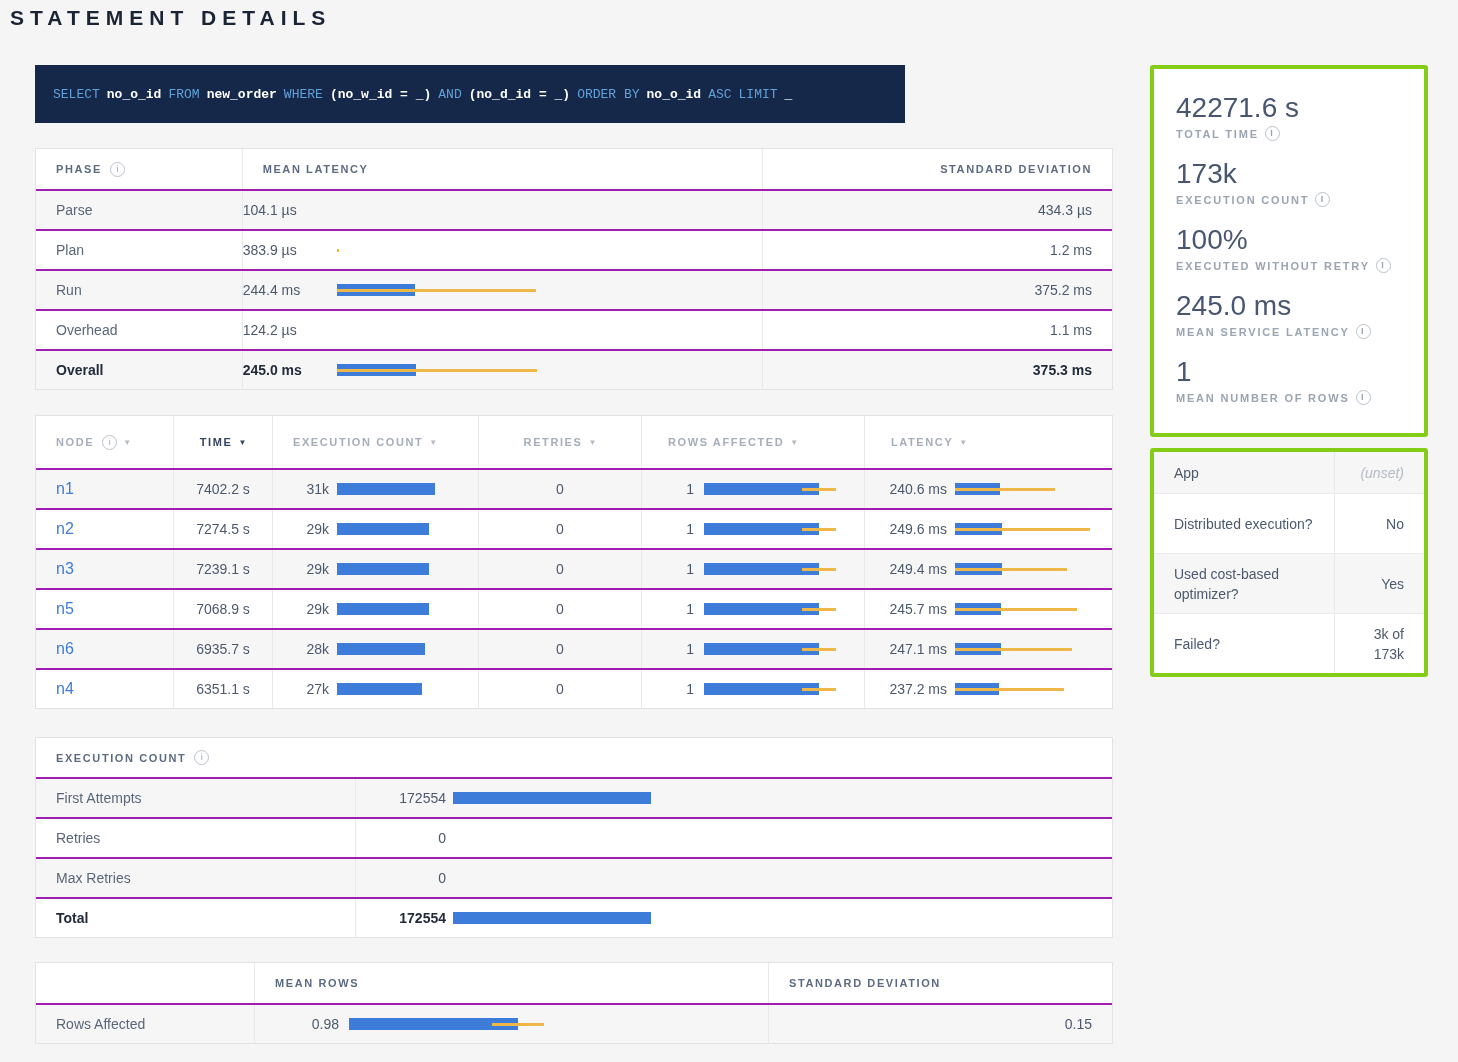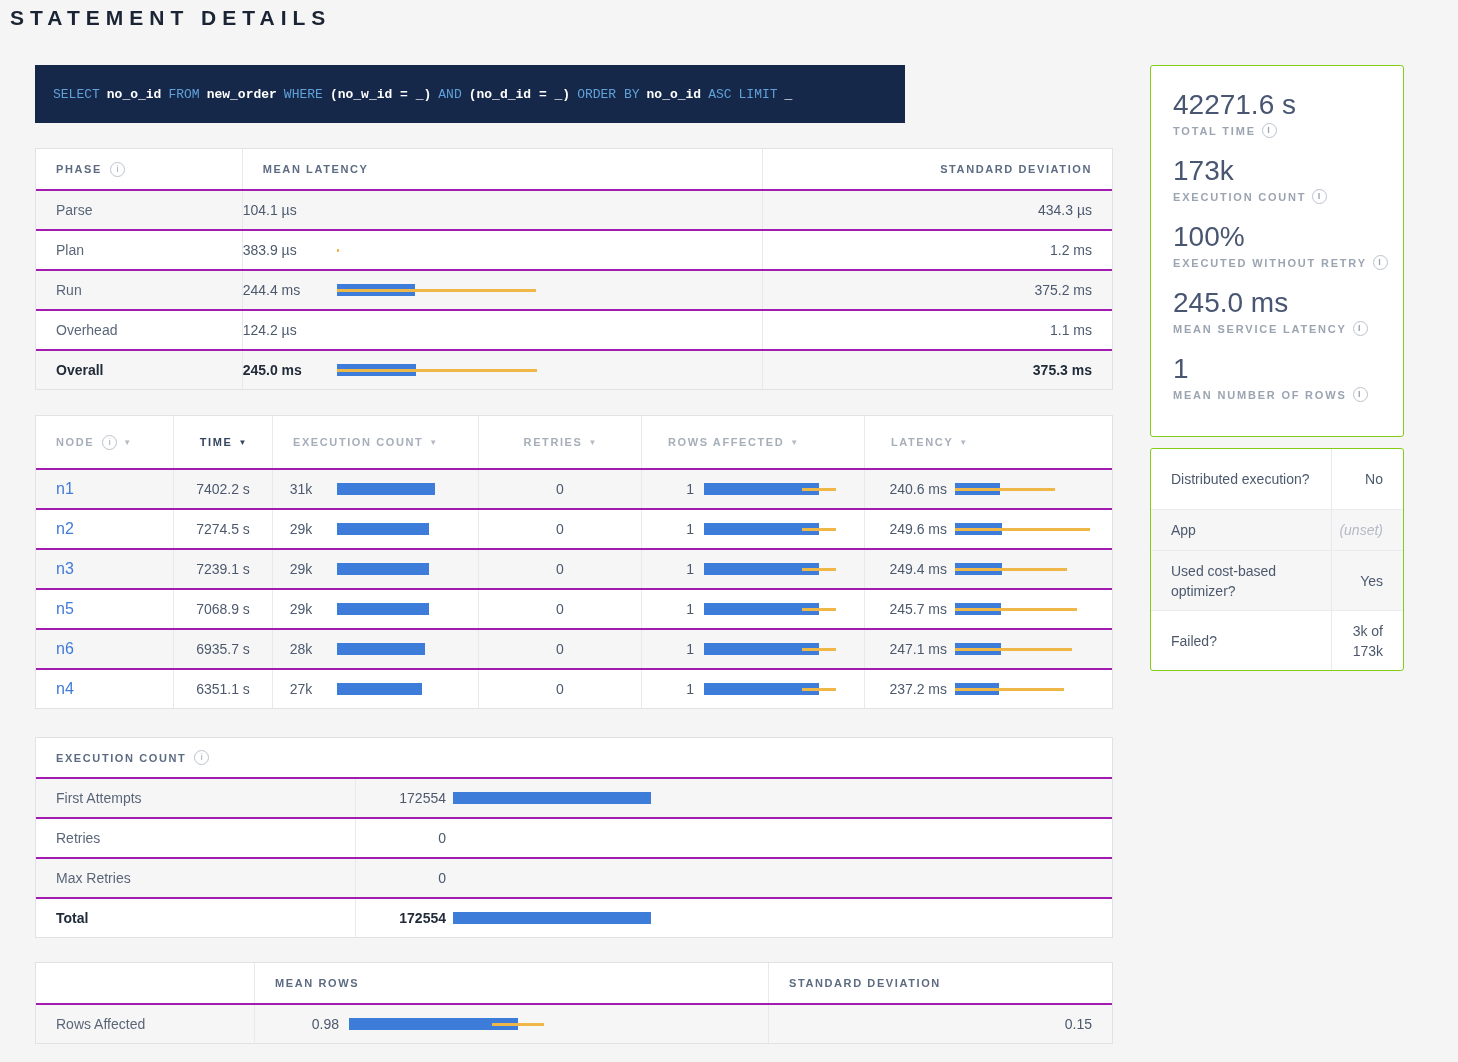--- a/index.html
+++ b/index.html
@@ -54,21 +54,21 @@
 
   
   #node-table { top:415px; }
   #node-table .trow.head { height:52px; }
   .node-c1 { width:138px; padding-left:20px; }
   .node-c2 { width:99px; justify-content:center; }
   .node-c3 { width:206px; }
   .node-c4 { width:163px; justify-content:center; }
   .node-c5 { width:223px; }
   .node-c6 { flex:1; }
-  .node-c3 .cnt { width:56px; text-align:center; margin-right:8px; flex:none; }
+  .node-c3 .cnt { width:56px; text-align:right; margin-right:8px; flex:none; }
   .node-c5 .cnt { width:52px; text-align:right; margin-right:10px; flex:none; }
   .node-c6 .cnt { width:82px; text-align:right; margin-right:8px; flex:none; }
   .node-c5 .bar, .node-c6 .bar { margin-right:10px; }
   a.node-link { color:#3f7bd8; text-decoration:none; font-size:16px; }
 
   
   #exec-table { top:737px; }
   #exec-table .trow.head { height:39px; }
   .exec-c1 { width:320px; }
   .exec-c2 { flex:1; }
@@ -77,22 +77,22 @@
 
   
   #rows-table { top:962px; }
   .rows-c1 { width:219px; padding-left:20px; }
   .rows-c2 { width:514px; }
   .rows-c3 { flex:1; justify-content:flex-end; padding-right:20px; }
   .rows-c2 .cnt { width:84px; text-align:right; margin-right:10px; flex:none; }
   .rows-c2 .hlabel { padding-left:20px; }
 
   
-  .card { position:absolute; left:1150px; width:254px; background:#ffffff;
-    border:1px solid #84cc16; border-radius:3px; }
+  .card { position:absolute; left:1150px; width:278px; background:#ffffff;
+    border:4px solid #84cc16; border-radius:3px; }
   #summary-card { top:65px; height:372px; padding:24px 0 0 22px; }
   .stat { margin-bottom:18px; }
   .stat-value { font-size:28px; color:#485671; line-height:30px; }
   .stat-label { font-size:11px; font-weight:bold; letter-spacing:1.8px; color:#9ba4b1;
     text-transform:uppercase; margin-top:3px; display:flex; align-items:center; }
   .stat-label .info-icon { margin-left:6px; }
 
   #details-card { top:448px; }
   .drow { display:flex; border-top:1px solid #e9ebee; }
   .drow:first-child { border-top:none; }
@@ -478,28 +478,28 @@
     <div class="stat">
       <div class="stat-value">1</div>
       <div class="stat-label">
           <span>Mean Number of Rows</span>
           <span class="info-icon">i</span>
         </div>
     </div>
   </div>
 
   <div class="card" id="details-card">
+    <div class="drow stripe h40">
+      <div class="dkey">App</div>
+      <div class="dval muted">(unset)</div>
+    </div>
     <div class="drow h60">
       <div class="dkey">Distributed execution?</div>
       <div class="dval">No</div>
     </div>
-    <div class="drow stripe h40">
-      <div class="dkey">App</div>
-      <div class="dval muted">(unset)</div>
-    </div>
     <div class="drow stripe h60">
       <div class="dkey">Used cost-based optimizer?</div>
       <div class="dval">Yes</div>
     </div>
     <div class="drow h60">
       <div class="dkey">Failed?</div>
       <div class="dval" style="max-width:97px">3k of 173k</div>
     </div>
   </div>
 

